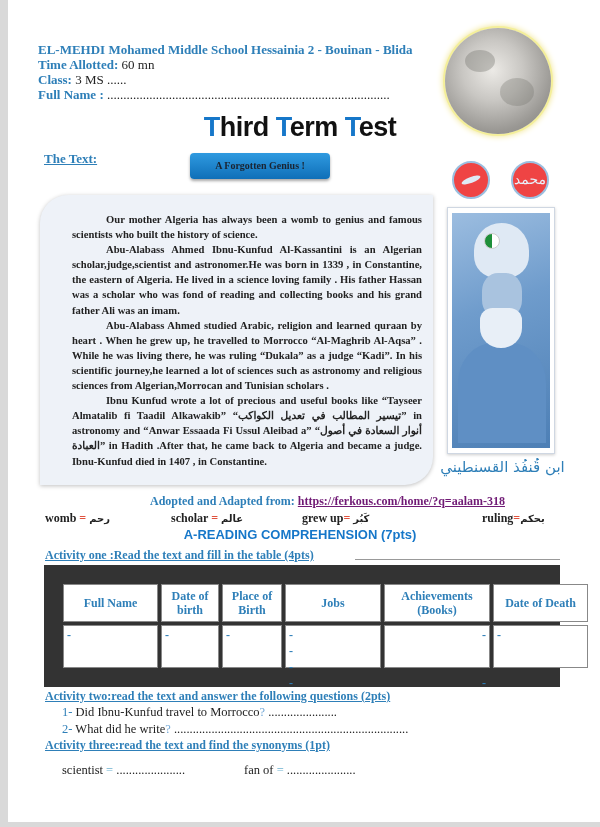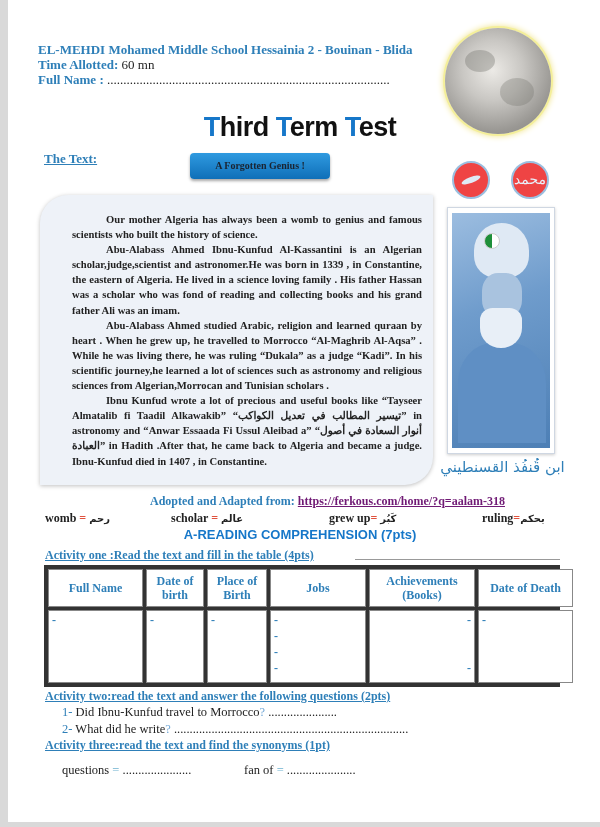--- a/index.html
+++ b/index.html
@@ -35,39 +35,40 @@
   .arabname{position:absolute;left:440px;top:458px;width:125px;text-align:center;color:#2e7fb8;font-size:15px;font-family:"DejaVu Sans",sans-serif;}
   .source{position:absolute;left:150px;top:494px;font-size:12px;font-weight:bold;color:#2e7fb8;}
   .source a{color:#701a75;text-decoration:underline;text-align:right;}
   .gloss{position:absolute;top:511px;font-size:12px;font-weight:bold;color:#222;}
   .gloss .eq{color:#e0533f;}
   .gloss .ar{font-family:"DejaVu Sans",sans-serif;font-size:10px;font-weight:bold;}
   .section{position:absolute;left:0;width:600px;top:527px;text-align:center;font-family:"Liberation Sans",sans-serif;font-weight:bold;font-size:13px;color:#1677c9;}
   .act{position:absolute;left:45px;font-size:12px;font-weight:bold;color:#2e7fb8;text-decoration:underline;}
   .rule{position:absolute;left:355px;top:559px;width:205px;height:1px;background:#999;}
   .tbl{position:absolute;left:44px;top:565px;width:516px;height:122px;border:3px solid #333;box-sizing:border-box;background:#333;display:grid;
-    grid-template-columns:95px 58px 60px 96px 106px 95px;grid-template-rows:38px 1fr;gap:3px;padding:1px;}
+    grid-template-columns:95px 58px 60px 96px 106px 95px;grid-template-rows:38px 1fr;gap:3px;padding:16px;}
   .tbl div{background:#fff;border:1px solid #888;position:relative;}
   .th{display:flex;align-items:center;justify-content:center;text-align:center;font-size:12px;font-weight:bold;color:#2e7fb8;line-height:14px;}
   .td{font-size:12px;color:#2e7fb8;font-weight:bold;}
   .dash{position:absolute;font-weight:bold;color:#2e7fb8;}
   .q{position:absolute;left:62px;font-size:12.5px;color:#222;}
   .q .n{color:#2e7fb8;}
   .q .qm{color:#6fa6d6;}
   .syn{position:absolute;top:763px;font-size:12.5px;color:#222;}
   .syn .eq{color:#6fb2d0;}
 </style>
 </head>
 <body>
 
 <div class="page"></div>
 
 <div class="hdr">
   <div>EL-MEHDI Mohamed Middle School Hessainia 2  - Bouinan - Blida</div>
   <div><span>Time Allotted:</span> <span class="v">60 mn</span></div>
+  <div><span>Class:</span> <span class="v">3 MS ......</span></div>
   <div><span>Full Name :</span> <span class="v">.......................................................................................</span></div>
 </div>
 
 <div class="moon"></div>
 
 <div class="title">
   <span class="cap">T</span><span>hird </span><span class="cap">T</span><span>erm </span><span class="cap">T</span><span>est</span>
 </div>
 
 <div class="textlabel">The Text:</div>
@@ -99,21 +100,21 @@
 </div>
 <div class="arabname">ابن قُنفُذ القسنطيني</div>
 
 <div class="source">
   <span>Adopted and Adapted from:</span>
   <a>https://ferkous.com/home/?q=aalam-318</a>
 </div>
 
 <div class="gloss" style="left:45px;"><span>womb</span><span class="eq"> = </span><span class="ar">رحم</span></div>
 <div class="gloss" style="left:171px;"><span>scholar</span><span class="eq"> = </span><span class="ar">عالم</span></div>
-<div class="gloss" style="left:329px;text-align:center;"><span>grew up</span><span class="eq">= </span><span class="ar">كَبُر</span></div>
+<div class="gloss" style="left:302px;text-align:center;"><span>grew up</span><span class="eq">= </span><span class="ar">كَبُر</span></div>
 <div class="gloss" style="left:482px;"><span>ruling</span><span class="eq">=</span><span class="ar">يحكم</span></div>
 
 <div class="section">A-READING COMPREHENSION (7pts)</div>
 
 <div class="act" style="top:548px;">Activity one :Read the text and fill in the table (4pts)</div>
 <div class="rule"></div>
 
 <div class="tbl">
   <div class="th">Full Name</div>
   <div class="th">Date of birth</div>
@@ -143,14 +144,14 @@
   <div class="td">
       <span class="dash" style="left:3px;top:2px;">-</span>
     </div>
 </div>
 
 <div class="act" style="top:689px;">Activity two:read the text and answer the following questions (2pts)</div>
 <div class="q" style="top:705px;"><span class="n">1-</span> <span>Did Ibnu-Kunfud travel to Morrocco</span><span class="qm">?</span><span> ......................</span></div>
 <div class="q" style="top:722px;"><span class="n">2-</span> <span>What did he write</span><span class="qm">?</span><span> ...........................................................................</span></div>
 <div class="act" style="top:738px;">Activity three:read the text and find the synonyms (1pt)</div>
 
-<div class="syn" style="left:62px;"><span>questions </span><span class="eq">=</span><span> ......................</span></div>
+<div class="syn" style="left:62px;"><span>scientist </span><span class="eq">=</span><span> ......................</span></div>
 <div class="syn" style="left:244px;"><span>fan of </span><span class="eq">=</span><span> ......................</span></div>
 
 </body></html>

